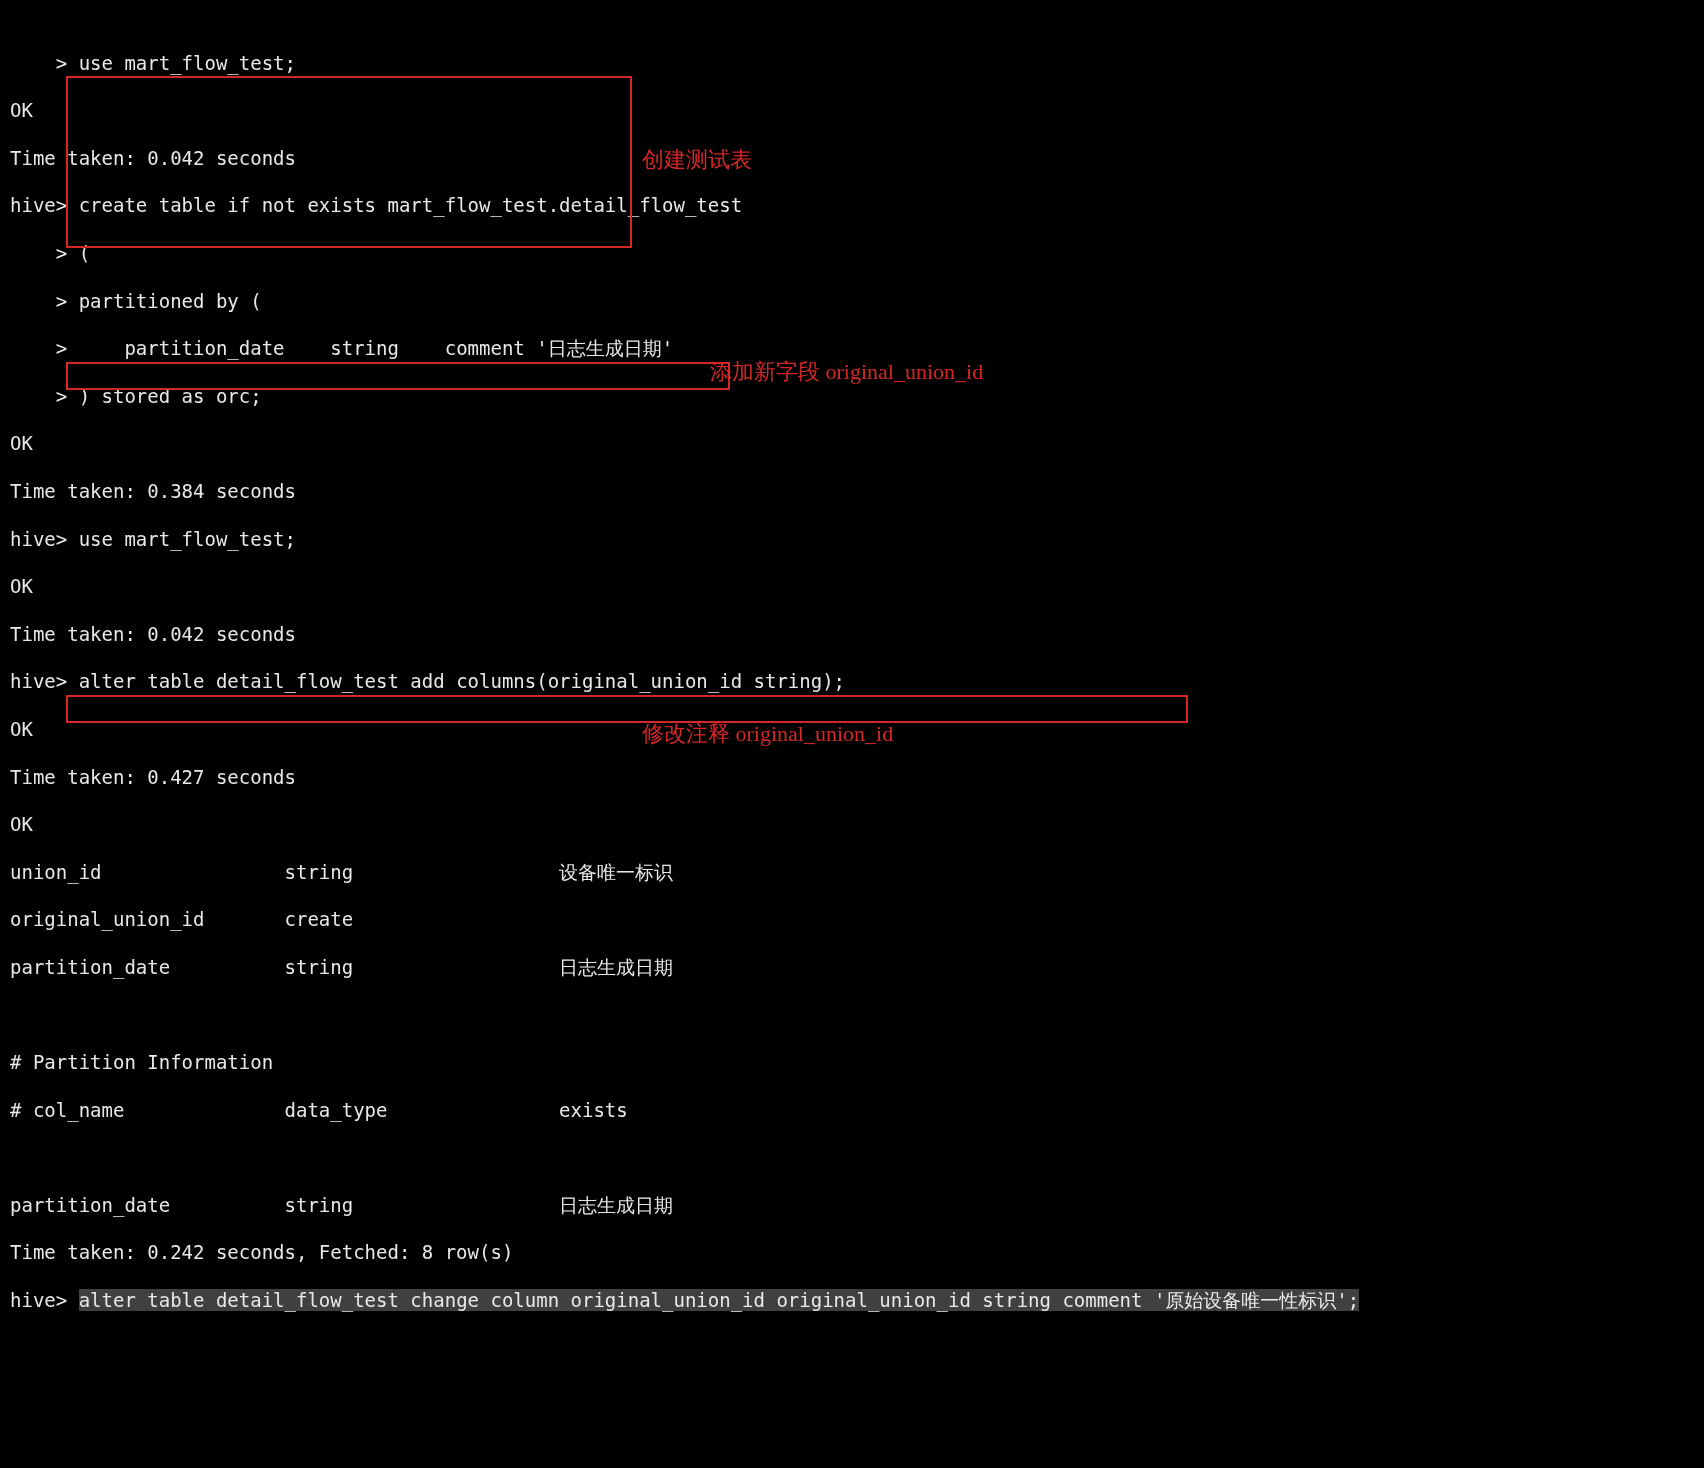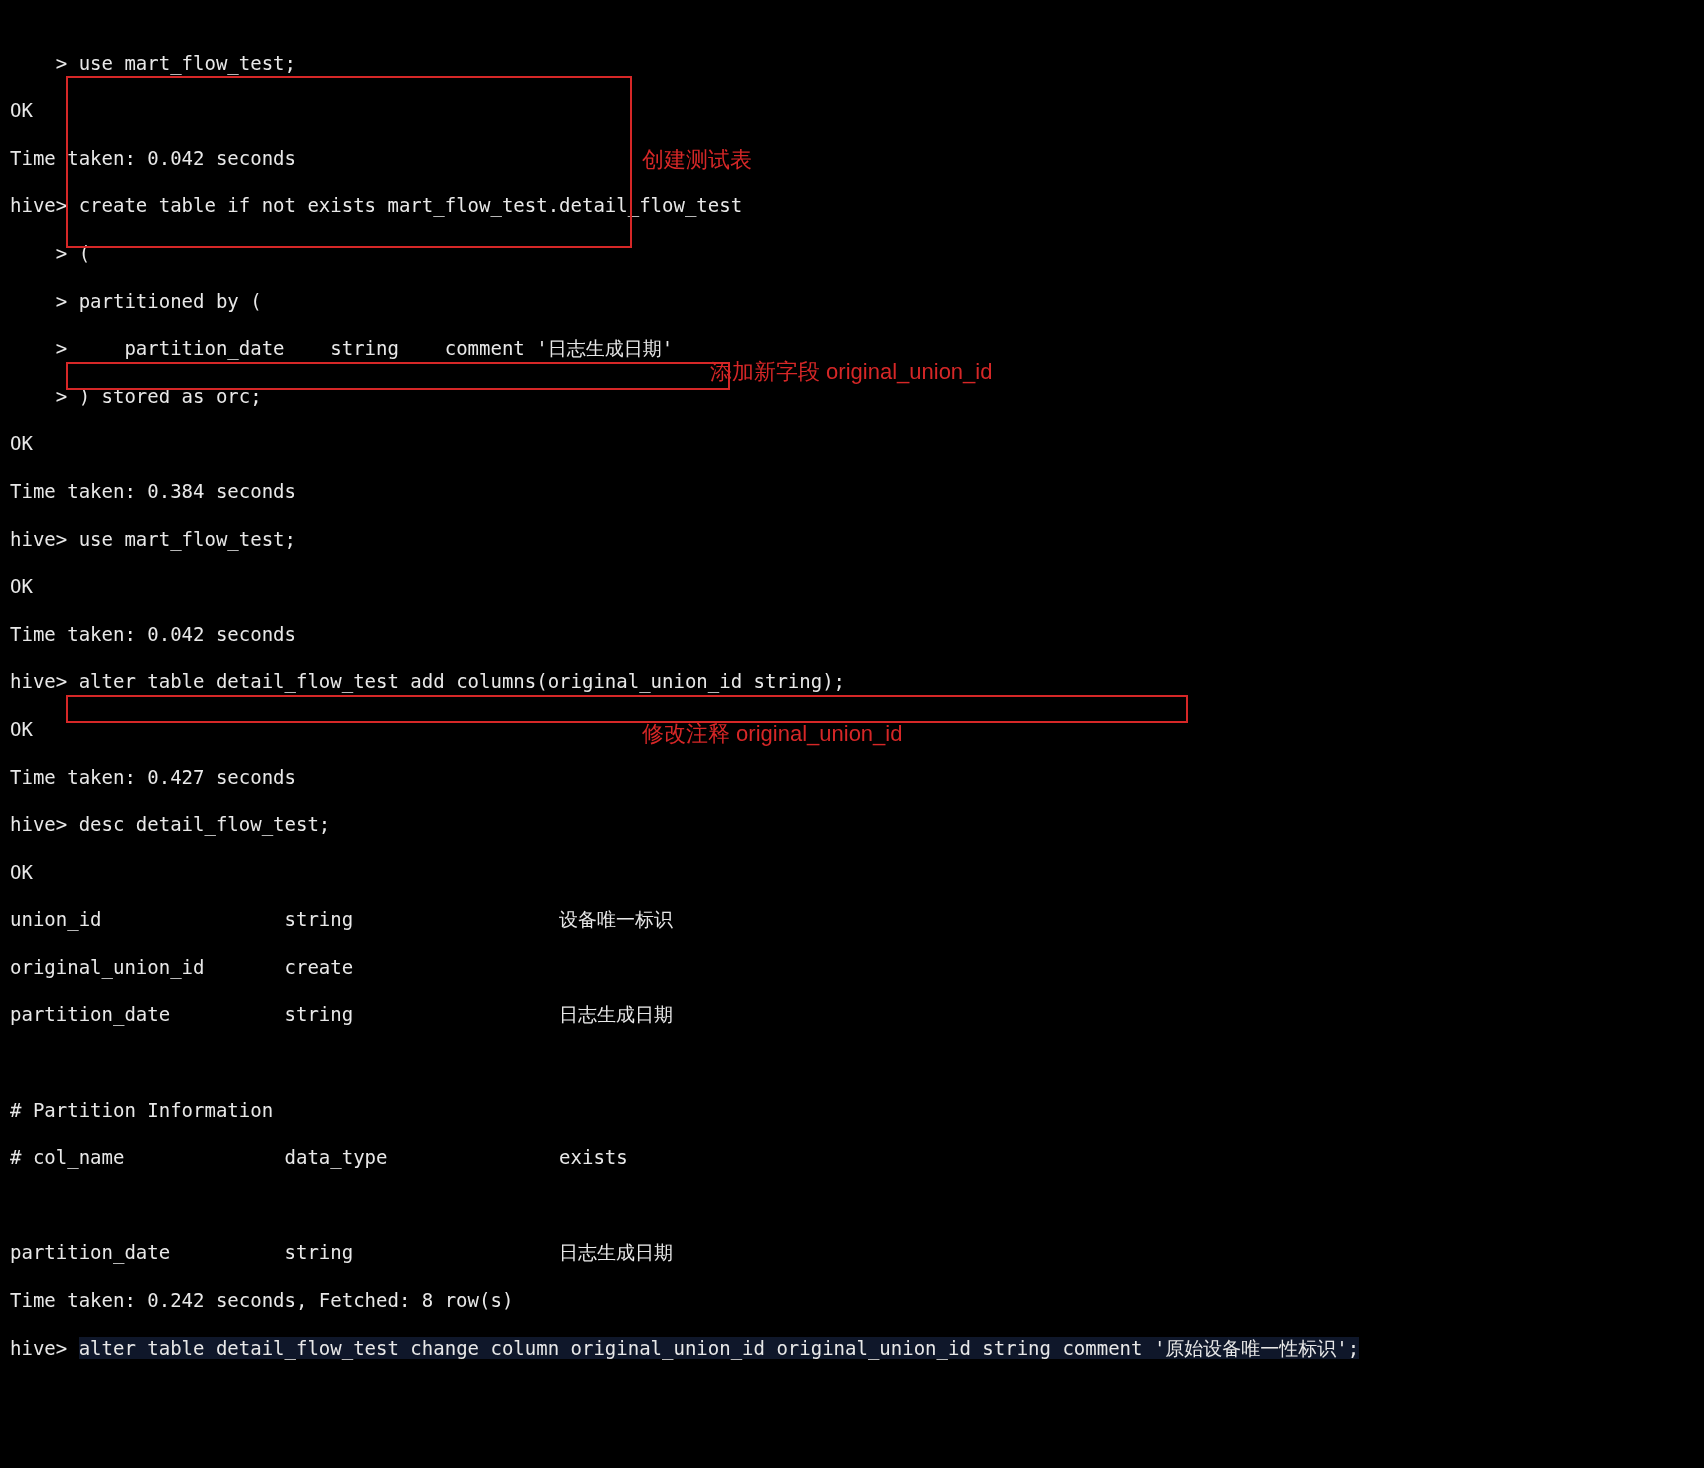--- a/index.html
+++ b/index.html
@@ -16,32 +16,32 @@
     position: relative;
     padding: 4px 10px 10px 10px;
     white-space: pre;
   }
   .line {
     height: 23.8px;
   }
   .annot {
     position: absolute;
     color: #d62727;
-    font-family: Liberation Sans, sans-serif;
+    font-family: Liberation Serif, serif;
     font-size: 22px;
     font-weight: 500;
     white-space: nowrap;
   }
   .redbox {
     position: absolute;
     border: 2px solid #d62727;
     pointer-events: none;
   }
   .sel {
-    background: #0f172a;
+    background: #404040;
     text-align: right;
   }
 </style>
 </head>
 <body>
 
 <div class="terminal">
 
 <div class="line"><span>    &gt; </span><span>use mart_flow_test;</span></div>
 <div class="line">OK</div>
@@ -52,21 +52,20 @@
 <div class="line"><span>    &gt; </span><span>    partition_date    string    comment '日志生成日期'</span></div>
 <div class="line"><span>    &gt; </span><span>) stored as orc;</span></div>
 <div class="line">OK</div>
 <div class="line">Time taken: 0.384 seconds</div>
 <div class="line"><span>hive&gt; </span><span>use mart_flow_test;</span></div>
 <div class="line">OK</div>
 <div class="line">Time taken: 0.042 seconds</div>
 <div class="line"><span>hive&gt; </span><span>alter table detail_flow_test add columns(original_union_id string);</span></div>
 <div class="line">OK</div>
 <div class="line">Time taken: 0.427 seconds</div>
-<div class="line"><span>hive&gt; </span><span>desc detail_flow_test;</span></div>
 <div class="line">OK</div>
 <div class="line">union_id            	string              	设备唯一标识</div>
 <div class="line">original_union_id   	create              	</div>
 <div class="line">partition_date      	string              	日志生成日期</div>
 <div class="line"> </div>
 <div class="line"># Partition Information</div>
 <div class="line"># col_name            	data_type           	exists</div>
 <div class="line"> </div>
 <div class="line">partition_date      	string              	日志生成日期</div>
 <div class="line">Time taken: 0.242 seconds, Fetched: 8 row(s)</div>

